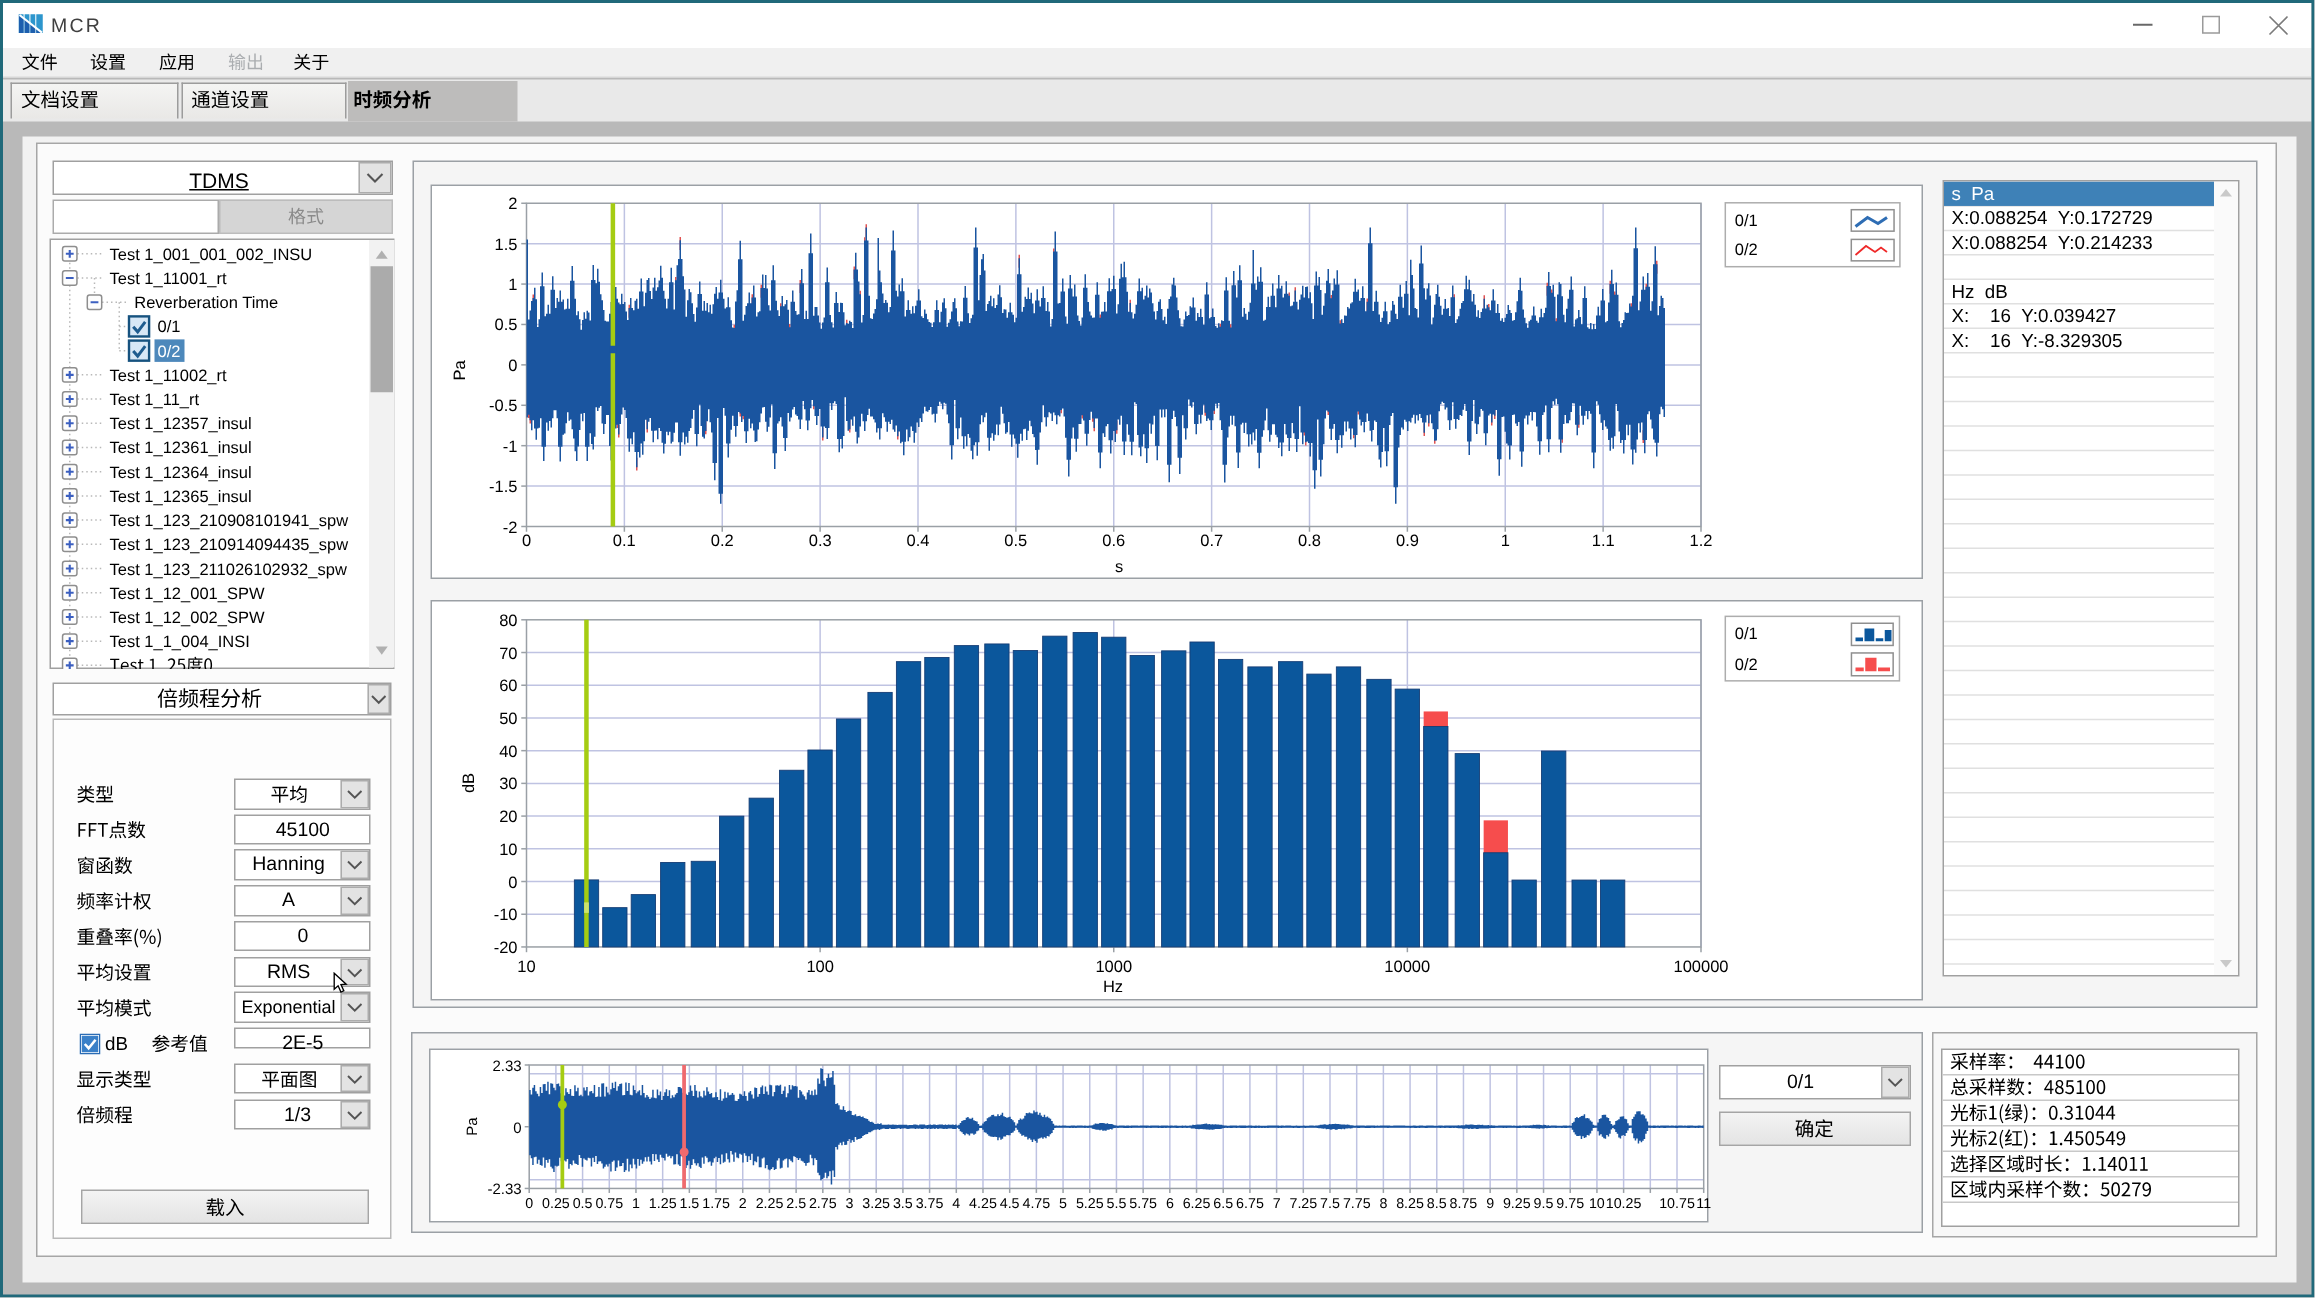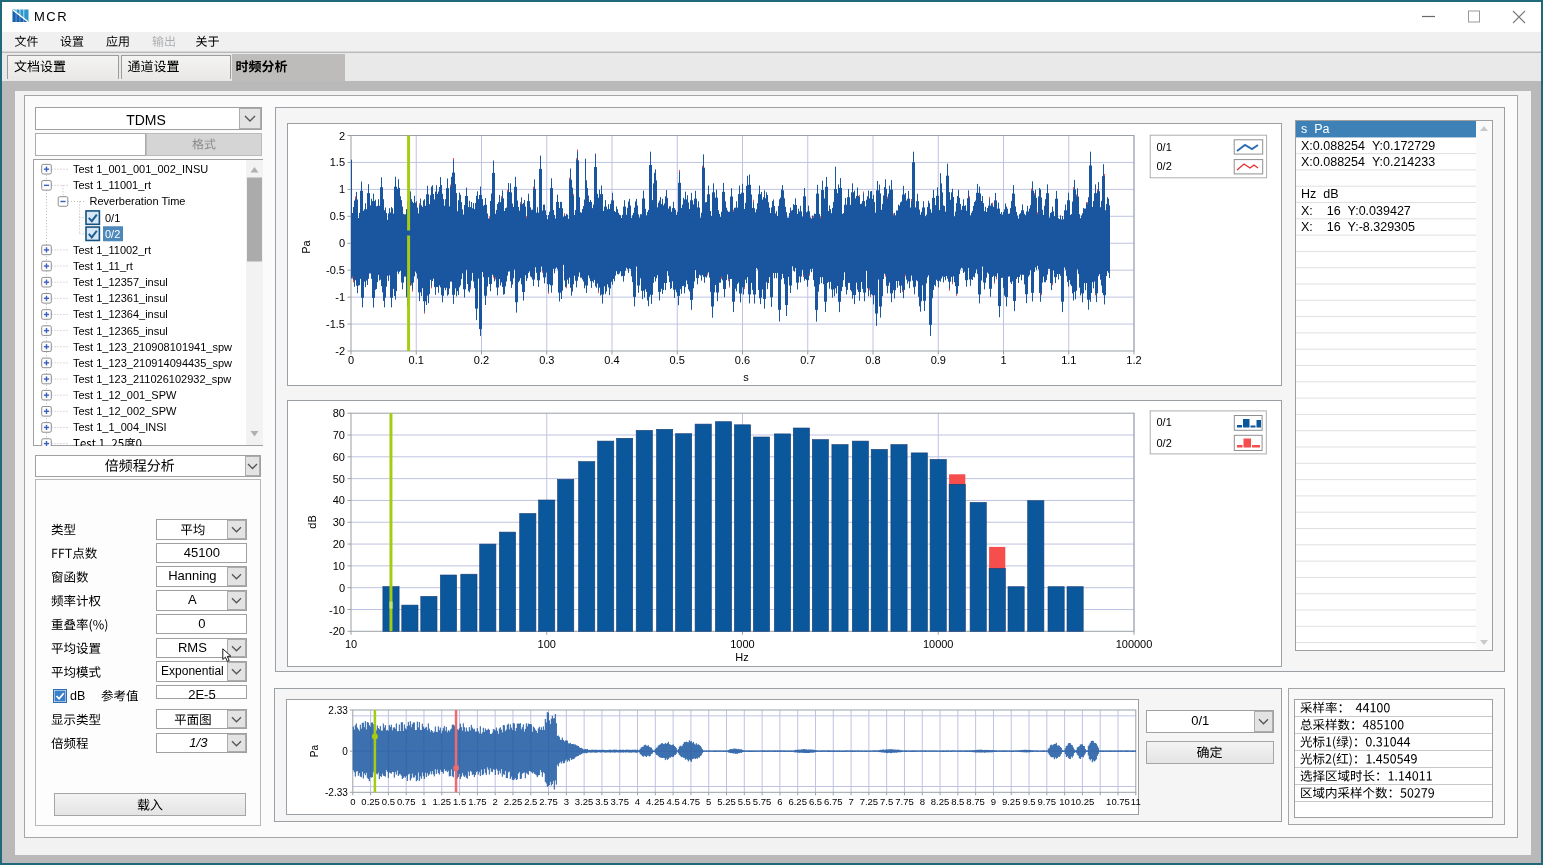--- a/index.html
+++ b/index.html
@@ -22,21 +22,21 @@
       <rect x="12.2" y="1.5" width="4.3" height="12.5" fill="#2d96cd"></rect>
     </g>
 <g clip-path="url(#icb)">
       <rect x="0.5" y="1.5" width="3.2" height="12.5" fill="#1d5fae"></rect>
       <rect x="4.4" y="1.5" width="3.2" height="12.5" fill="#1d5fae"></rect>
       <rect x="8.3" y="1.5" width="3.2" height="12.5" fill="#1d5fae"></rect>
       <rect x="12.2" y="1.5" width="4.3" height="12.5" fill="#1d5fae"></rect>
     </g>
 <line x1="1" y1="2" x2="16" y2="13.7" stroke="#fff" stroke-width="1.4"></line>
 </svg>
-<div style="position:absolute;left:34px;top:9px;font-size:13px;color:#000000;letter-spacing:1.5px;">MCR</div>
+<div style="position:absolute;left:34px;top:9px;font-size:13px;color:#404040;letter-spacing:1.5px;">MCR</div>
 <svg class="abs" style="left:1410px;top:6px" width="125" height="20" viewBox="0 0 125 20">
 <line x1="12" y1="10.5" x2="25" y2="10.5" stroke="#686868" stroke-width="1.2"></line>
 <rect x="58.5" y="5" width="11" height="11" fill="none" stroke="#9a9a9a" stroke-width="1"></rect>
 <path d="M103 5 L115 17 M115 5 L103 17" stroke="#7b7b7b" stroke-width="1.1" fill="none"></path>
 </svg>
 <div style="position:absolute;left:7px;top:55px;width:112px;height:24px;background:linear-gradient(#f4f4f3,#e9e8e6);border:1px solid #9c9c9c;border-bottom:none;"></div>
 <div style="position:absolute;left:121px;top:55px;width:110px;height:24px;background:linear-gradient(#f4f4f3,#e9e8e6);border:1px solid #9c9c9c;border-bottom:none;"></div>
 <div style="position:absolute;left:232px;top:54px;width:113px;height:27px;background:#bdbcbb;"></div>
 <div style="position:absolute;left:14.5px;top:90.5px;width:1516px;height:764px;background:#f2f2f2;"></div>
 <div style="position:absolute;left:23.5px;top:95px;width:1494px;height:743px;border:1px solid #a6a6a6;background:#fbfbfb;"></div>
@@ -49,21 +49,21 @@
 <div style="position:absolute;left:1293.7px;top:698.8px;width:199.4px;height:119.4px;border:1px solid #a0a0a0;background:#fff;overflow:hidden;">
     <div style="position:absolute;left:0;top:0.0px;width:100%;height:17.05px;border-bottom:1px solid #c8c8c8;"></div>
     <div style="position:absolute;left:0;top:17.1px;width:100%;height:17.05px;border-bottom:1px solid #c8c8c8;"></div>
     <div style="position:absolute;left:0;top:34.1px;width:100%;height:17.05px;border-bottom:1px solid #c8c8c8;"></div>
     <div style="position:absolute;left:0;top:51.2px;width:100%;height:17.05px;border-bottom:1px solid #c8c8c8;"></div>
     <div style="position:absolute;left:0;top:68.2px;width:100%;height:17.05px;border-bottom:1px solid #c8c8c8;"></div>
     <div style="position:absolute;left:0;top:85.2px;width:100%;height:17.05px;border-bottom:1px solid #c8c8c8;"></div>
     <div style="position:absolute;left:0;top:102.3px;width:100%;height:17.05px;border-bottom:1px solid #c8c8c8;"></div>
   </div>
 <div style="position:absolute;left:35px;top:107px;width:227px;height:23px;border:1px solid #a0a0a0;background:#fff;"></div>
-<div style="position:absolute;left:146px;top:112px;font-size:14px;transform:translateX(-50%);">TDMS</div>
+<div style="position:absolute;left:146px;top:112px;font-size:14px;transform:translateX(-50%);text-decoration:underline;">TDMS</div>
 <div style="position:absolute;left:239px;top:108px;width:22px;height:21px;background:#e3e3e3;border:1px solid #acacac;"></div>
 <svg class="abs" style="left:239px;top:108px" width="22" height="21">
     <path d="M6 8 l5 5 l5 -5" stroke="#555" stroke-width="1.4" fill="none"></path>
   </svg>
 <div style="position:absolute;left:35px;top:133px;width:111px;height:23px;border:1px solid #ababab;background:#fff;"></div>
 <div style="position:absolute;left:146px;top:133px;width:116px;height:23px;background:#d5d5d5;border:1px solid #bcbcbc;"></div>
 <div style="position:absolute;left:33px;top:159px;width:230px;height:287px;border:1px solid #a0a0a0;background:#fff;"></div>
 <div style="position:absolute;left:245.5px;top:160px;width:17px;height:285px;background:#f2f2f2;"></div>
 <svg class="abs" style="left:245.5px;top:160px" width="17" height="285">
 <path d="M4.5 12.5 L8.5 7 L12.5 12.5 Z" fill="#b0b0b0"></path>
@@ -111,21 +111,21 @@
 <div style="position:absolute;left:156.4px;top:708.9px;width:91px;height:20.6px;border:1px solid #a0a0a0;background:#fff;"></div>
 <div style="position:absolute;left:227.4px;top:709.9px;width:19px;height:18.6px;background:#e3e3e3;border:1px solid #acacac;"></div>
 <svg class="abs" style="left:227.4px;top:709.9px" width="19" height="18.6">
     <path d="M5.0 7.300000000000001 l4.5 4.5 l4.5 -4.5" stroke="#555" stroke-width="1.3" fill="none"></path>
   </svg>
 <div style="position:absolute;left:156.4px;top:732.7px;width:91px;height:20.6px;border:1px solid #a0a0a0;background:#fff;"></div>
 <div style="position:absolute;left:227.4px;top:733.7px;width:19px;height:18.6px;background:#e3e3e3;border:1px solid #acacac;"></div>
 <svg class="abs" style="left:227.4px;top:733.7px" width="19" height="18.6">
     <path d="M5.0 7.300000000000001 l4.5 4.5 l4.5 -4.5" stroke="#555" stroke-width="1.3" fill="none"></path>
   </svg>
-<div style="position:absolute;left:156.4px;top:732.7px;width:84px;height:20.6px;line-height:20.6px;text-align:center;font-size:13px;font-style:italic;">1/3</div>
+<div style="position:absolute;left:156.4px;top:732.7px;width:84px;height:20.6px;line-height:20.6px;text-align:center;font-size:13px;">1/3</div>
 <svg class="abs" style="left:53px;top:689px" width="14" height="14">
 <rect x="0.5" y="0.5" width="13" height="13" fill="#fff" stroke="#2b6cb5"></rect>
 <rect x="1.5" y="1.5" width="11" height="11" fill="#3a80c8"></rect>
 <path d="M3.5 7 l2.6 2.8 l4.6 -5.6" stroke="#fff" stroke-width="1.7" fill="none"></path>
 </svg>
 <div style="position:absolute;left:70px;top:689px;font-size:12.5px;">dB</div>
 <div style="position:absolute;left:54px;top:793px;width:192px;height:23px;border:1px solid #a5a5a5;background:linear-gradient(#f3f3f3,#e4e4e4);"></div>
 <svg class="abs" style="left:222px;top:648px" width="11" height="15" viewBox="0 0 11 15">
 <path d="M0.8 0.8 L0.8 11.5 L3.4 9.2 L5.3 13.4 L7.2 12.5 L5.3 8.4 L8.8 8.1 Z" fill="#fff" stroke="#000" stroke-width="0.9"></path>
 </svg>

